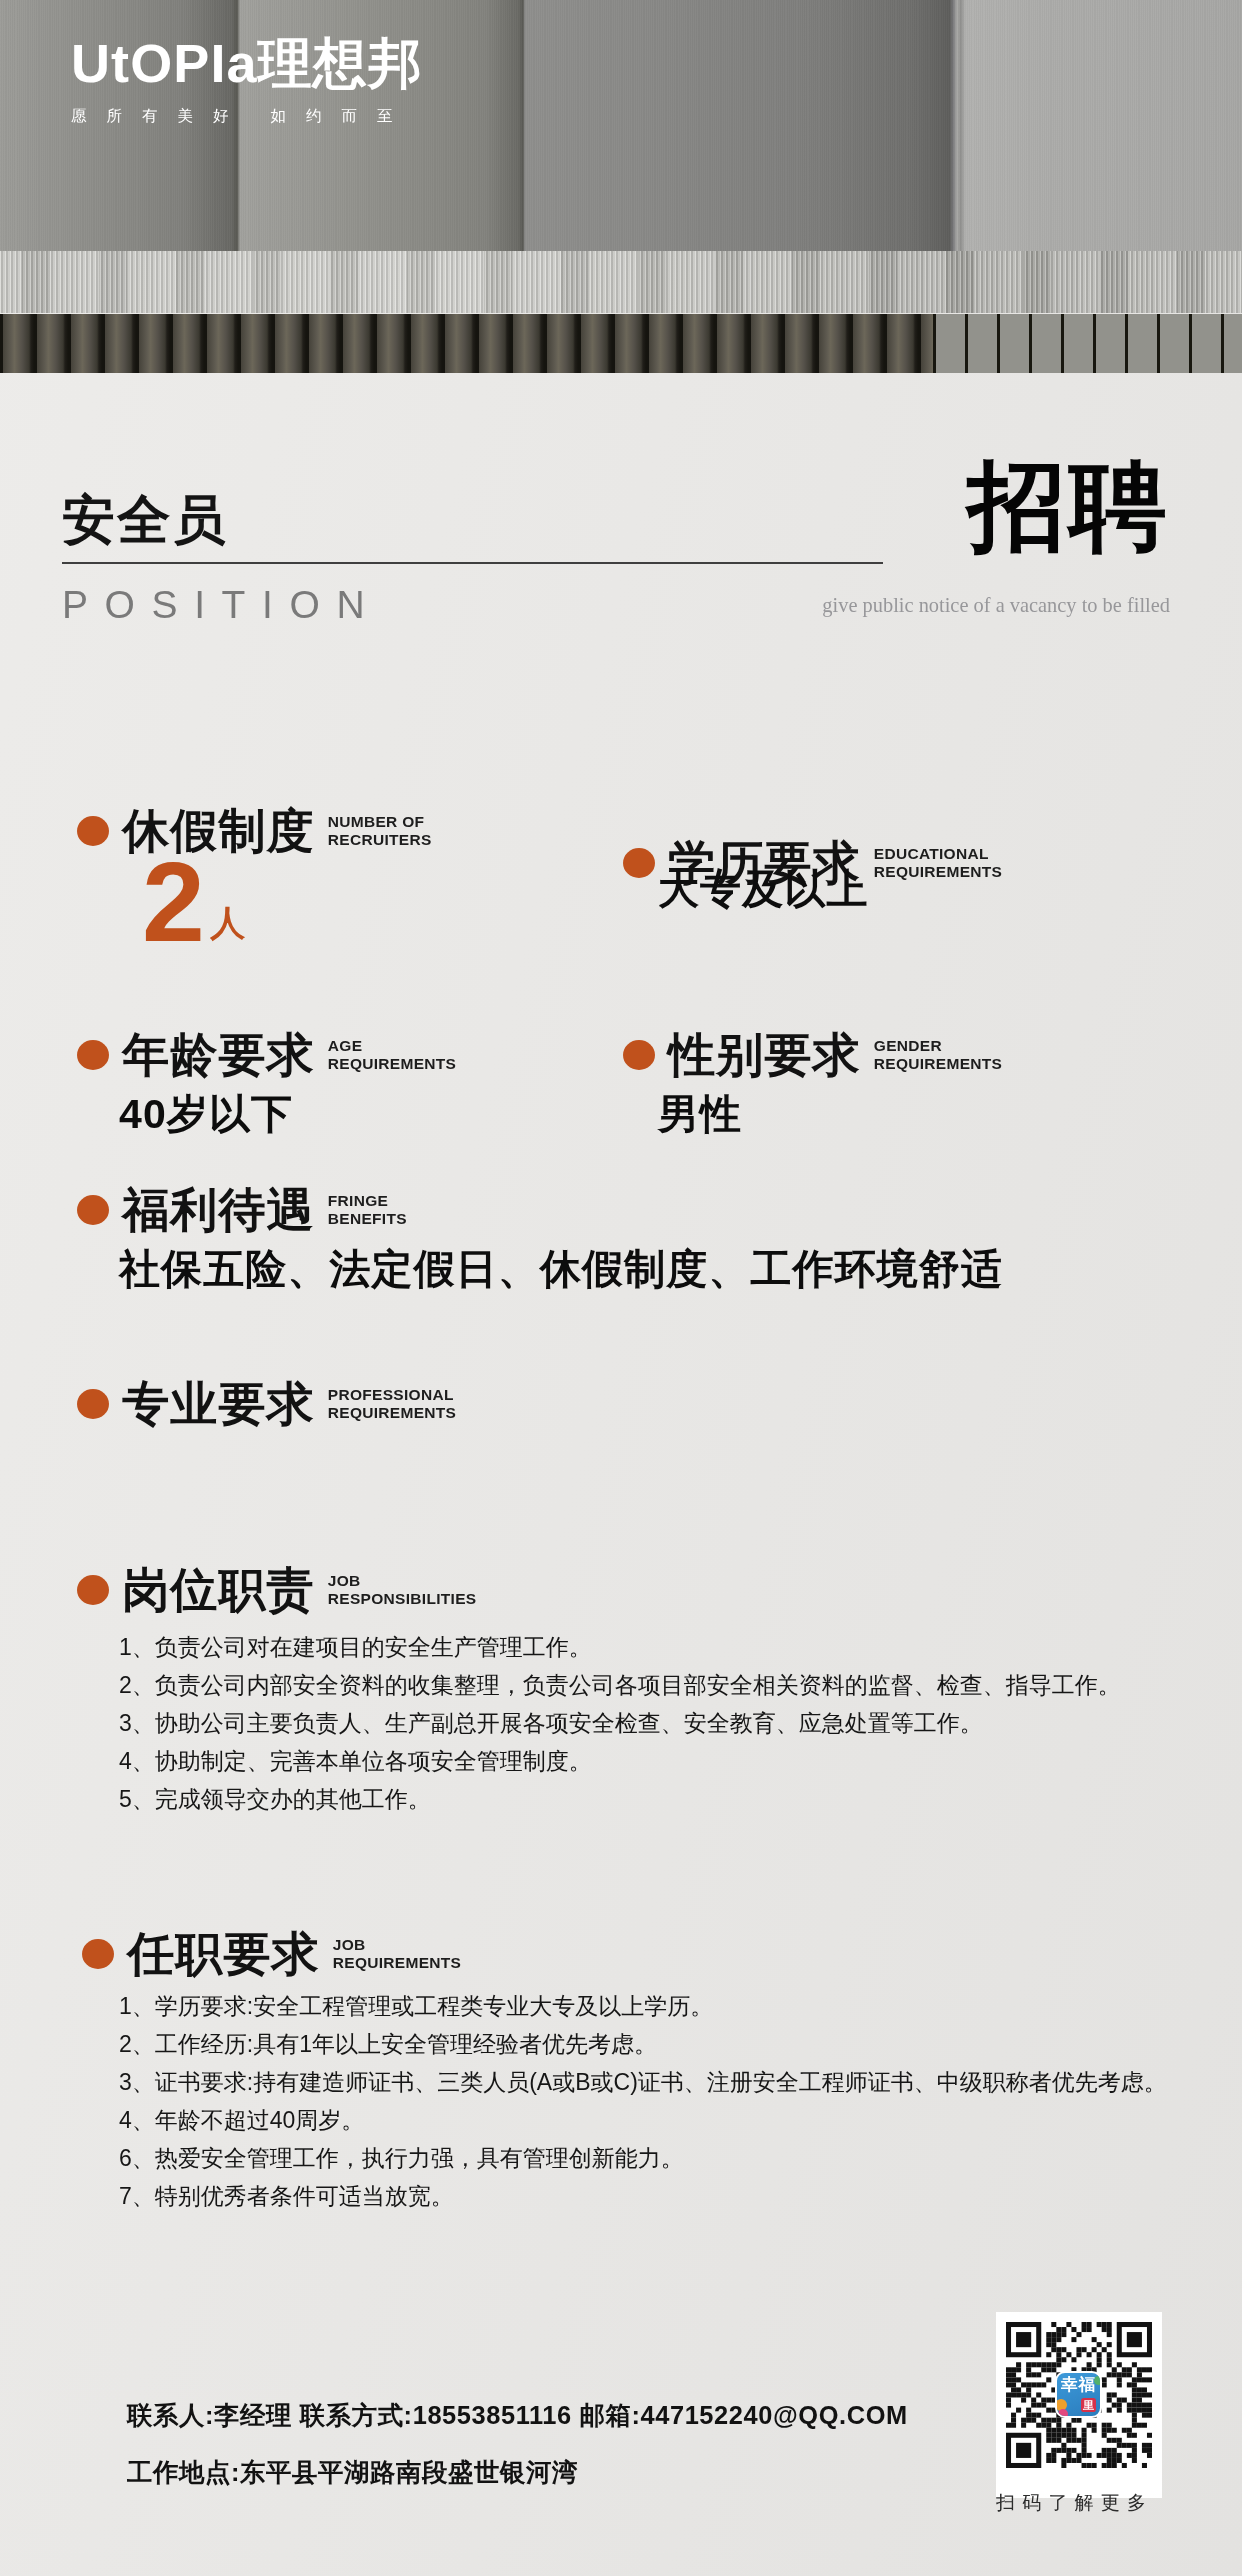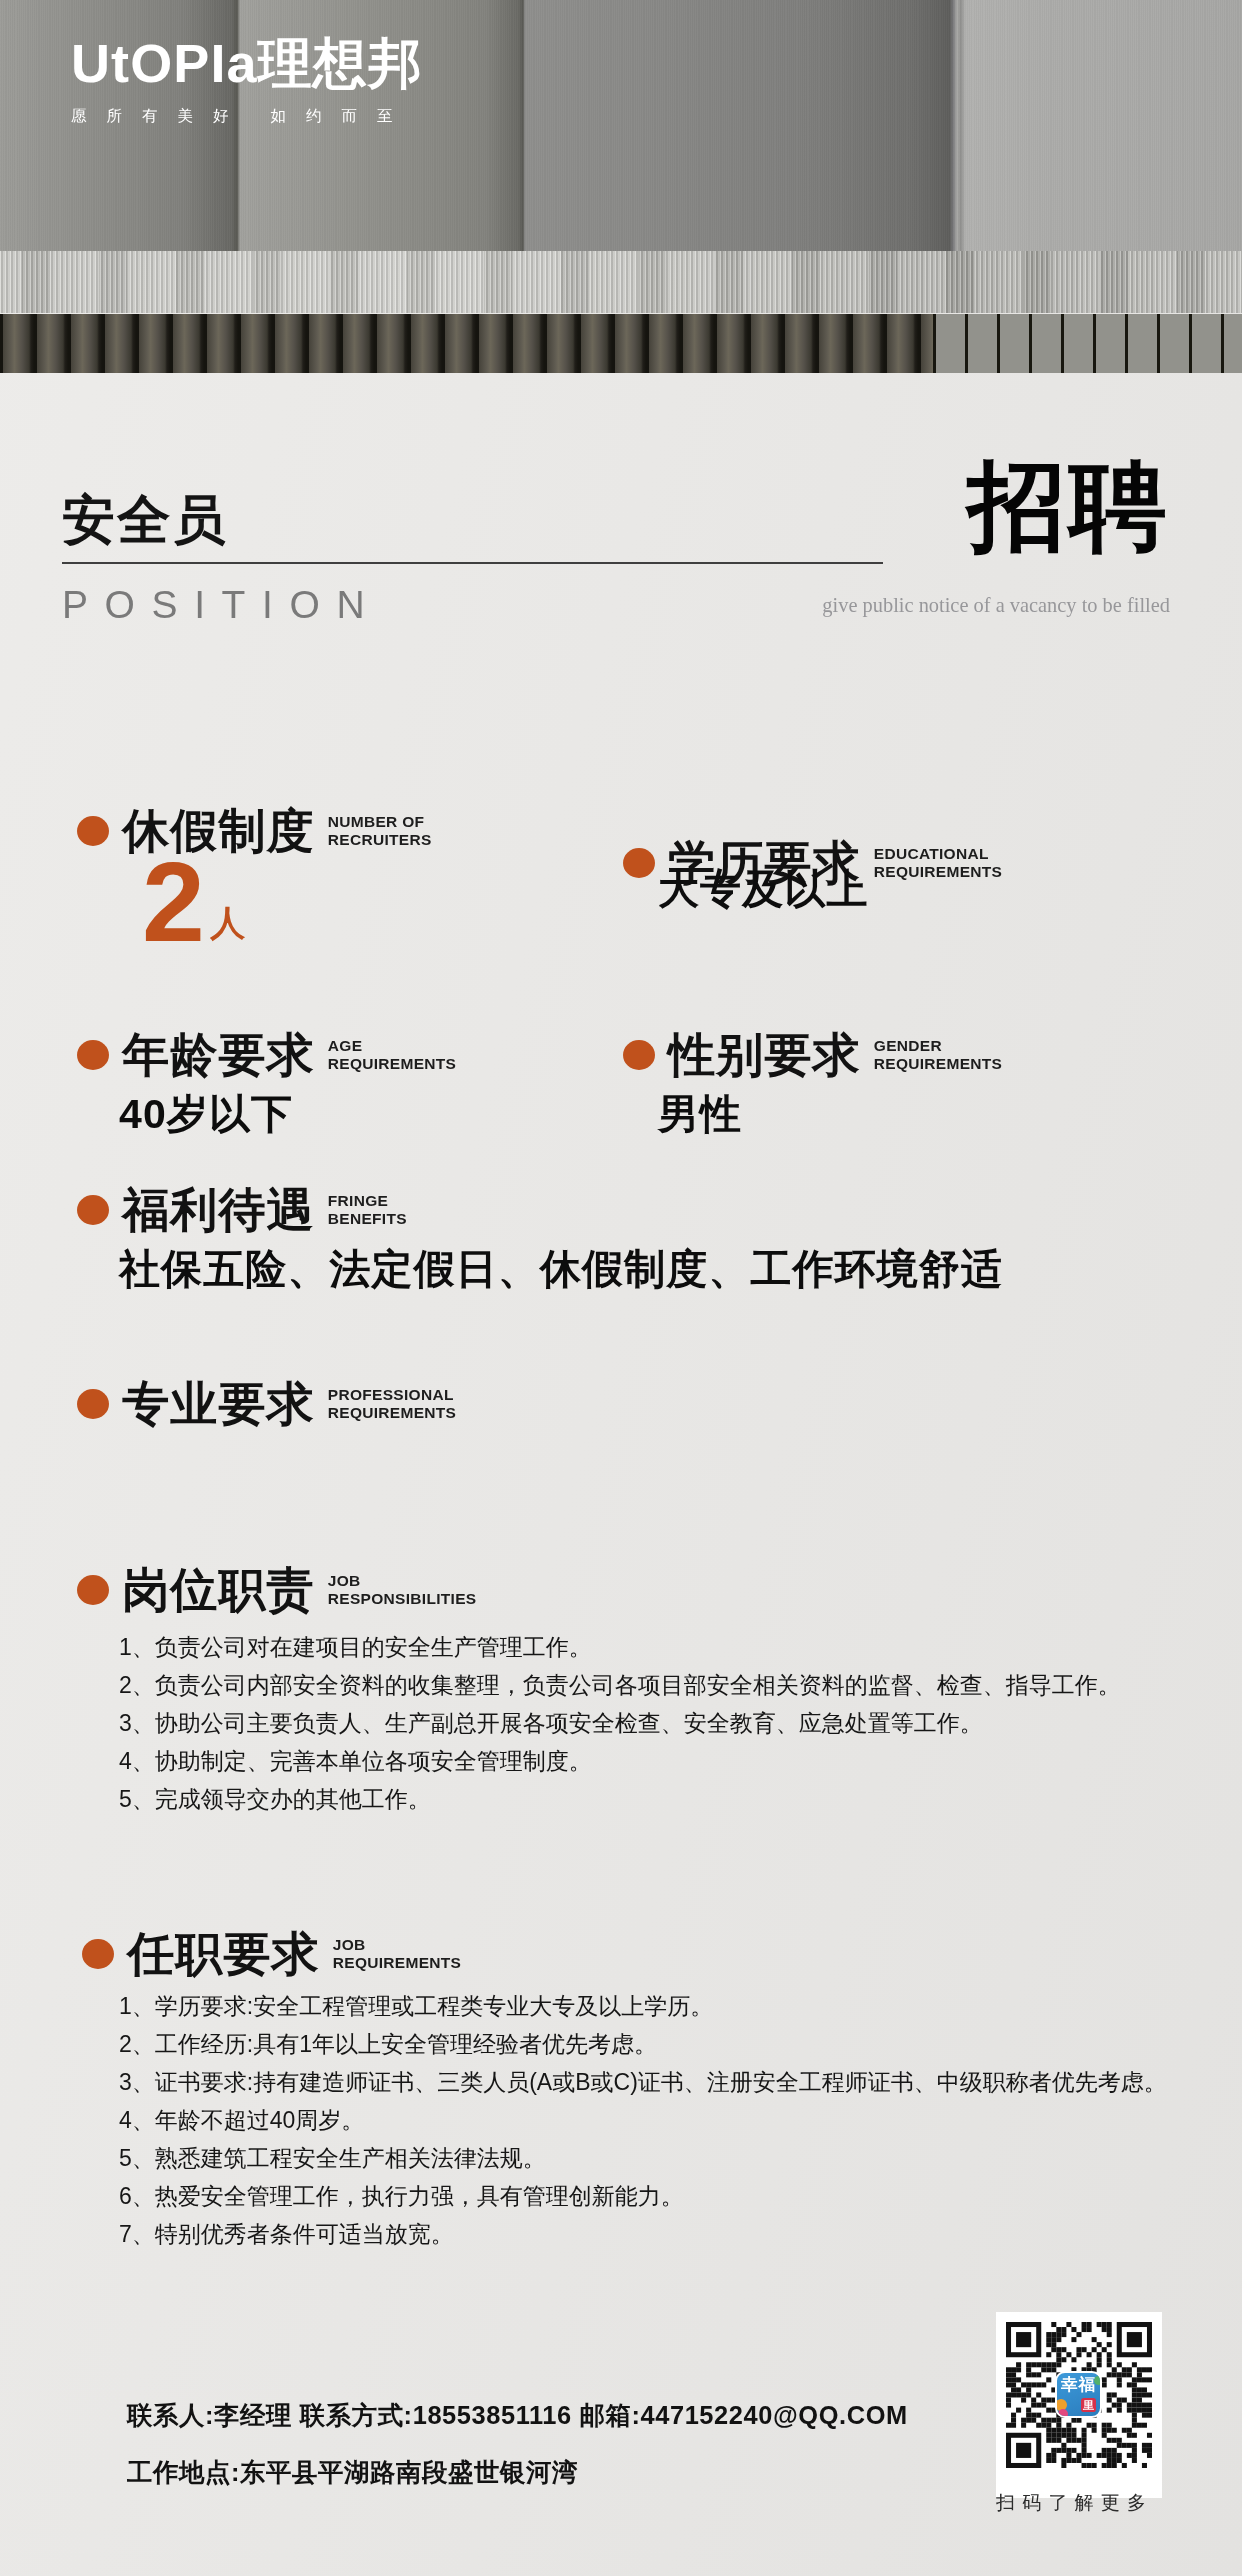--- a/index.html
+++ b/index.html
@@ -155,21 +155,20 @@
   <div class="sec" style="left:82px;top:1930px;">
     <span class="dot"></span>
     <span class="zh">任职要求</span>
     <span class="en"><span>JOB</span><br><span>REQUIREMENTS</span></span>
   </div>
   <div class="list" style="top:1987px;">
     <p>1、学历要求:安全工程管理或工程类专业大专及以上学历。</p>
     <p>2、工作经历:具有1年以上安全管理经验者优先考虑。</p>
     <p>3、证书要求:持有建造师证书、三类人员(A或B或C)证书、注册安全工程师证书、中级职称者优先考虑。</p>
     <p>4、年龄不超过40周岁。</p>
-    <p>5、熟悉建筑工程安全生产相关法律法规。</p>
     <p>6、热爱安全管理工作，执行力强，具有管理创新能力。</p>
     <p>7、特别优秀者条件可适当放宽。</p>
   </div>
 
   <div class="contact-line" style="top:2399px;">联系人:李经理 联系方式:18553851116 邮箱:447152240@QQ.COM</div>
   <div class="contact-line" style="top:2456px;">工作地点:东平县平湖路南段盛世银河湾</div>
 
   <div class="qr-card">
     <svg id="qr-svg" width="146" height="146" viewBox="0 0 264 264" fill="#121212">
         <rect x="81.9" y="0.0" width="9.1" height="9.1"></rect>

